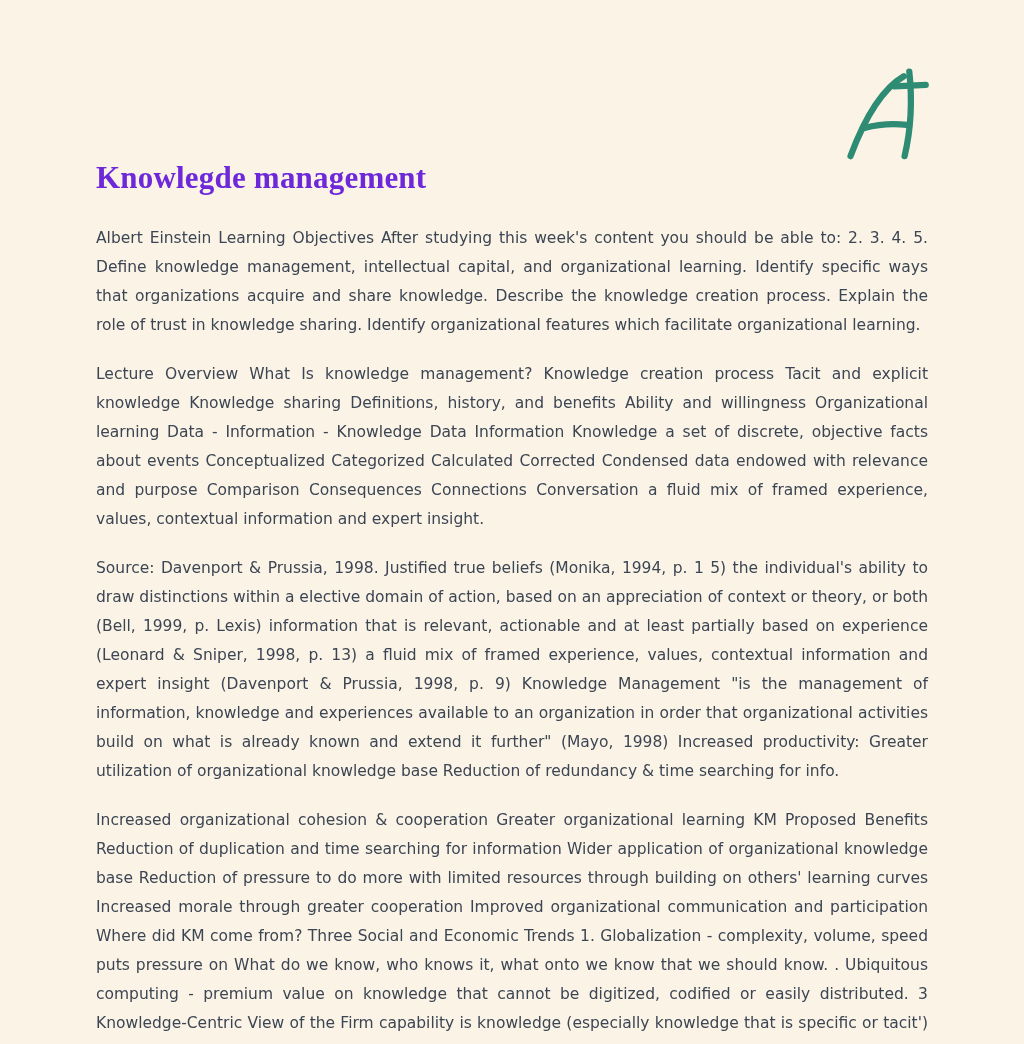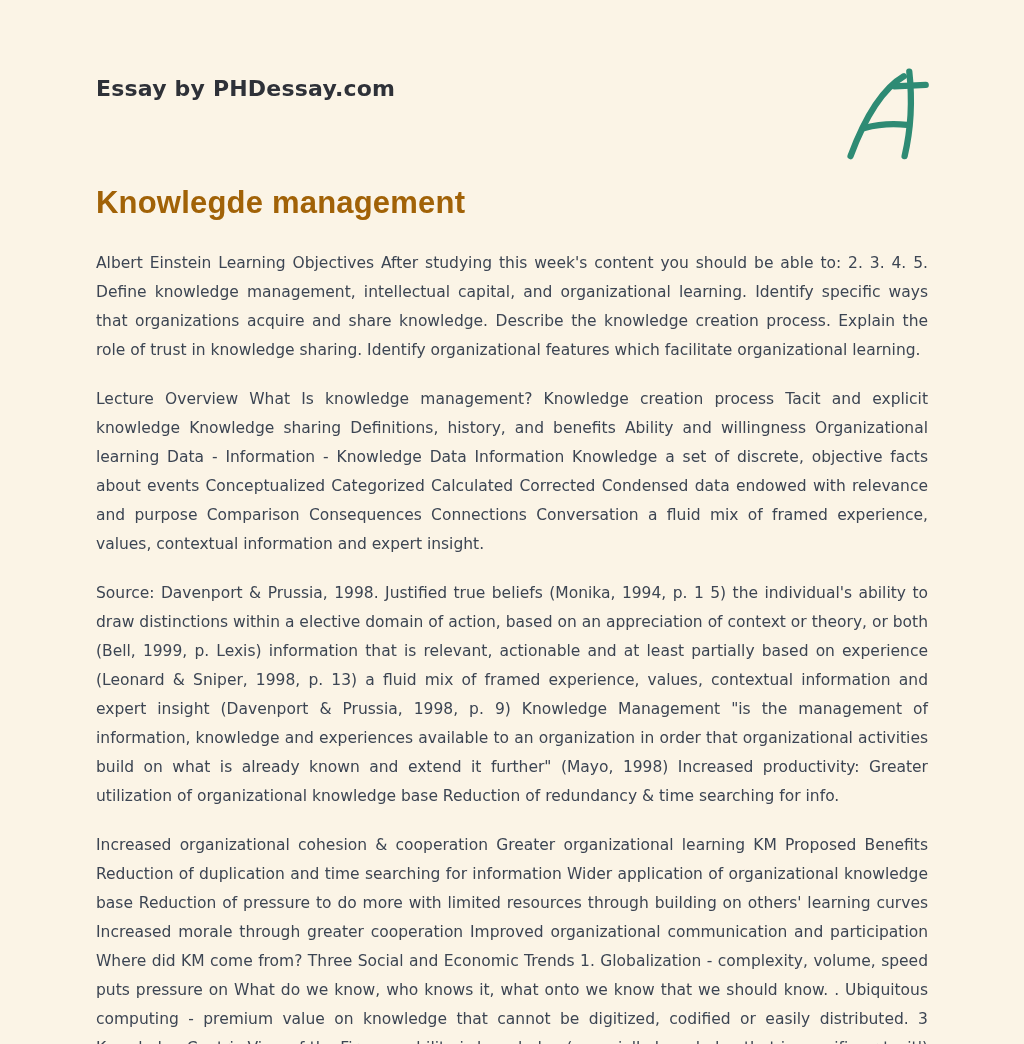--- a/index.html
+++ b/index.html
@@ -42,42 +42,41 @@
   }
   .logo {
     position: absolute;
     top: 68px;
     right: 92px;
     width: 94px;
     height: 98px;
   }
   .logo svg { width: 100%; height: 100%; }
   .title {
-    font-family: Liberation Sans, sans-serif;
+    font-family: Liberation Serif, serif;
     font-size: 31px;
     font-weight: 700;
-    color: #a16207;
+    color: #6d28d9;
     margin: 84px 0 28px 0;
     letter-spacing: 0.2px;
   }
   .paras p {
     font-size: 15.5px;
     line-height: 29px;
     color: #3C4553;
     text-align: justify;
     margin: 0 0 20px 0;
   }
 </style>
 </head>
 <body>
 
 <div class="page">
 
   <header>
-    <h2 class="byline">Essay by PHDessay.com</h2>
   </header>
 
   <div class="logo">
     <svg viewBox="0 0 120 124" fill="none" stroke="#2E8B74" stroke-width="8" stroke-linecap="round" stroke-linejoin="round">
       <path d="M16 112 C36 58 60 24 84 10"></path>
       <path d="M91 4 C95 40 93 78 85 112"></path>
       <path d="M34 76 C52 71 70 70 88 72"></path>
       <path d="M72 23 L112 21"></path>
     </svg>
   </div>

